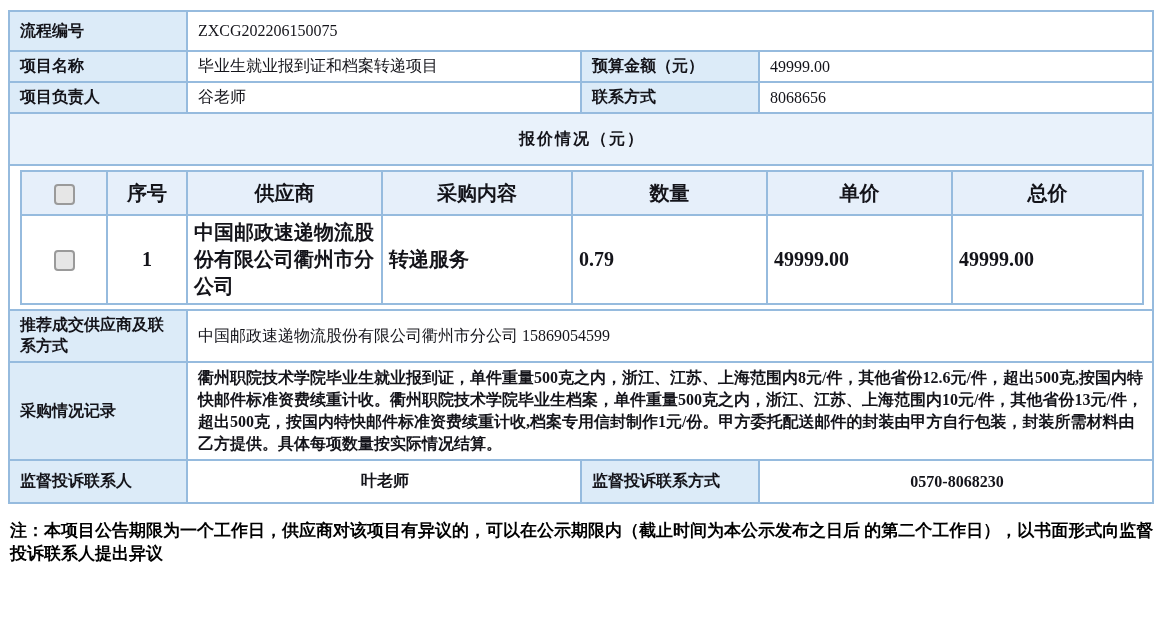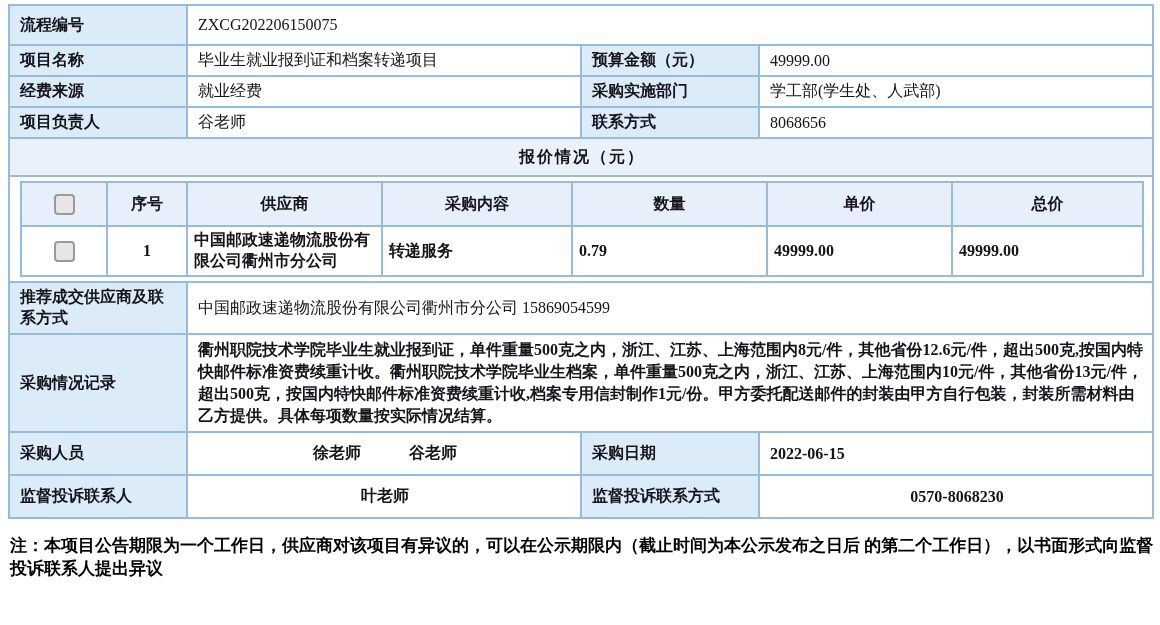--- a/index.html
+++ b/index.html
@@ -6,21 +6,21 @@
     margin: 0;
     padding: 0;
     background: #ffffff;
     font-family: "Liberation Serif", "DejaVu Serif", serif;
     color: #14141a;
   }
   .page {
     width: 1160px;
     height: 625px;
     box-sizing: border-box;
-    padding: 4px 8px 0 8px;
+    padding: 10px 8px 0 8px;
     overflow: hidden;
   }
   table.main {
     width: 1144px;
     border-collapse: collapse;
     table-layout: fixed;
   }
   table.main > tbody > tr > td {
     border: 2px solid #96bbde;
     font-size: 16px;
@@ -32,35 +32,35 @@
     background: #dcebf8;
     font-weight: bold;
   }
   tr.h40 > td { height: 40px; }
   tr.h44 > td { height: 29px; }
   tr.h43 > td { height: 43px; }
   td.section-title {
     background: #e9f2fb;
     font-weight: bold;
     text-align: center;
-    height: 38px;
+    height: 52px;
     letter-spacing: 2px;
   }
   td.quote-wrap {
     padding: 2px 4px 4px 4px;
     background: #ffffff;
   }
   table.quote {
     width: 100%;
     border-collapse: collapse;
     table-layout: fixed;
   }
   table.quote td {
     border: 2px solid #96bbde;
-    font-size: 16px;
+    font-size: 20px;
     font-weight: bold;
     padding: 3px 6px;
     vertical-align: middle;
     box-sizing: border-box;
   }
   table.quote tr.qhead td {
     background: #e6effa;
     text-align: center;
     height: 44px;
   }
@@ -121,26 +121,20 @@
     <tbody>
       <tr class="h40">
         <td class="lbl">流程编号</td>
         <td colspan="3">ZXCG202206150075</td>
       </tr>
       <tr class="h44">
         <td class="lbl">项目名称</td>
         <td>毕业生就业报到证和档案转递项目</td>
         <td class="lbl">预算金额（元）</td>
         <td>49999.00</td>
-      </tr>
-      <tr class="h44">
-        <td class="lbl">经费来源</td>
-        <td>就业经费</td>
-        <td class="lbl">采购实施部门</td>
-        <td>学工部(学生处、人武部)</td>
       </tr>
       <tr class="h44">
         <td class="lbl">项目负责人</td>
         <td>谷老师</td>
         <td class="lbl">联系方式</td>
         <td>8068656</td>
       </tr>
 
       <tr>
         <td class="section-title" colspan="4">报价情况（元）</td>
@@ -189,26 +183,20 @@
       <tr class="h43">
         <td class="lbl">推荐成交供应商及联系方式</td>
         <td colspan="3" class="reco-val">中国邮政速递物流股份有限公司衢州市分公司 15869054599</td>
       </tr>
 
       <tr>
         <td class="lbl">采购情况记录</td>
         <td colspan="3" class="record">衢州职院技术学院毕业生就业报到证，单件重量500克之内，浙江、江苏、上海范围内8元/件，其他省份12.6元/件，超出500克,按国内特快邮件标准资费续重计收。衢州职院技术学院毕业生档案，单件重量500克之内，浙江、江苏、上海范围内10元/件，其他省份13元/件，超出500克，按国内特快邮件标准资费续重计收,档案专用信封制作1元/份。甲方委托配送邮件的封装由甲方自行包装，封装所需材料由乙方提供。具体每项数量按实际情况结算。</td>
       </tr>
 
-      <tr class="h43">
-        <td class="lbl">采购人员</td>
-        <td class="bold-val c">徐老师　　　谷老师</td>
-        <td class="lbl">采购日期</td>
-        <td class="bold-val">2022-06-15</td>
-      </tr>
 
       <tr class="h43">
         <td class="lbl">监督投诉联系人</td>
         <td class="bold-val c">叶老师</td>
         <td class="lbl">监督投诉联系方式</td>
         <td class="bold-val c">0570-8068230</td>
       </tr>
     </tbody>
   </table>
 

